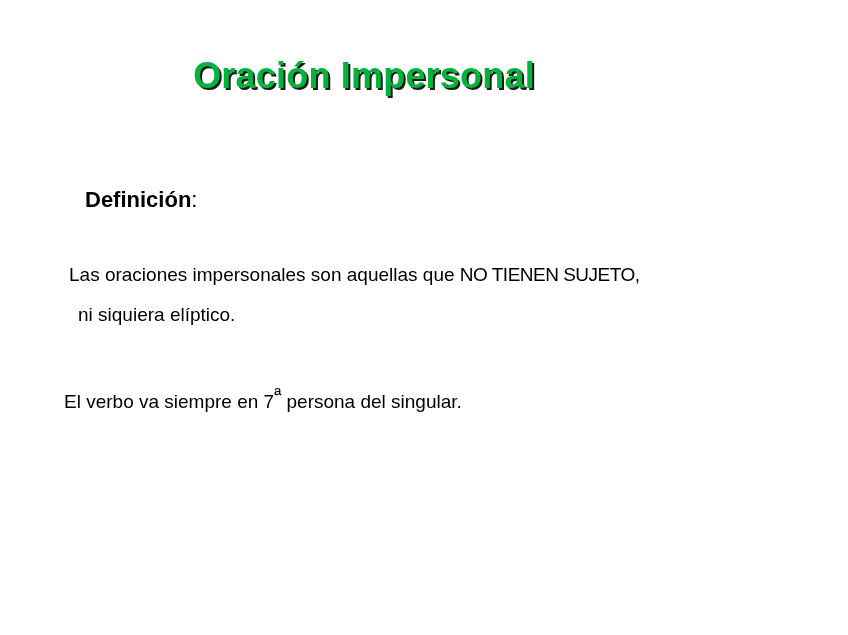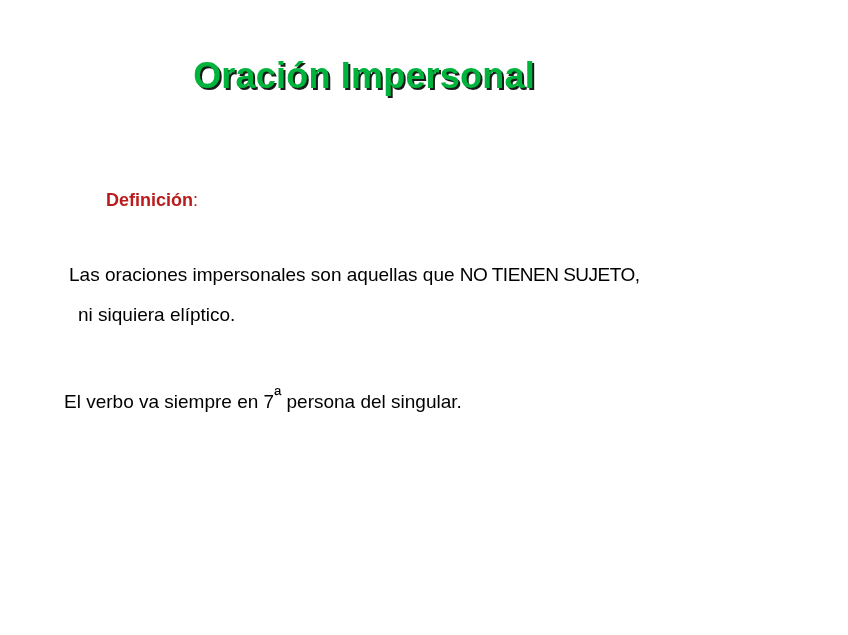--- a/index.html
+++ b/index.html
@@ -31,26 +31,25 @@
     letter-spacing: 0.2px;
     line-height: 44px;
     color: #00B33C;
     text-shadow: 2px 2px 0 #1a1a1a;
     white-space: nowrap;
   }
   .definition-label {
     position: absolute;
     left: 85px;
     top: 188px;
-    font-size: 18px;
+    font-size: 22px;
     line-height: 24px;
     font-weight: bold;
-    color: #b91c1c;
+    color: #000000;
     white-space: nowrap;
-    margin-left: 21px;
   }
   .definition-label .colon {
     font-weight: normal;
   }
   .body-line {
     position: absolute;
     font-size: 19px;
     line-height: 25px;
     font-weight: normal;
     color: #000000;

